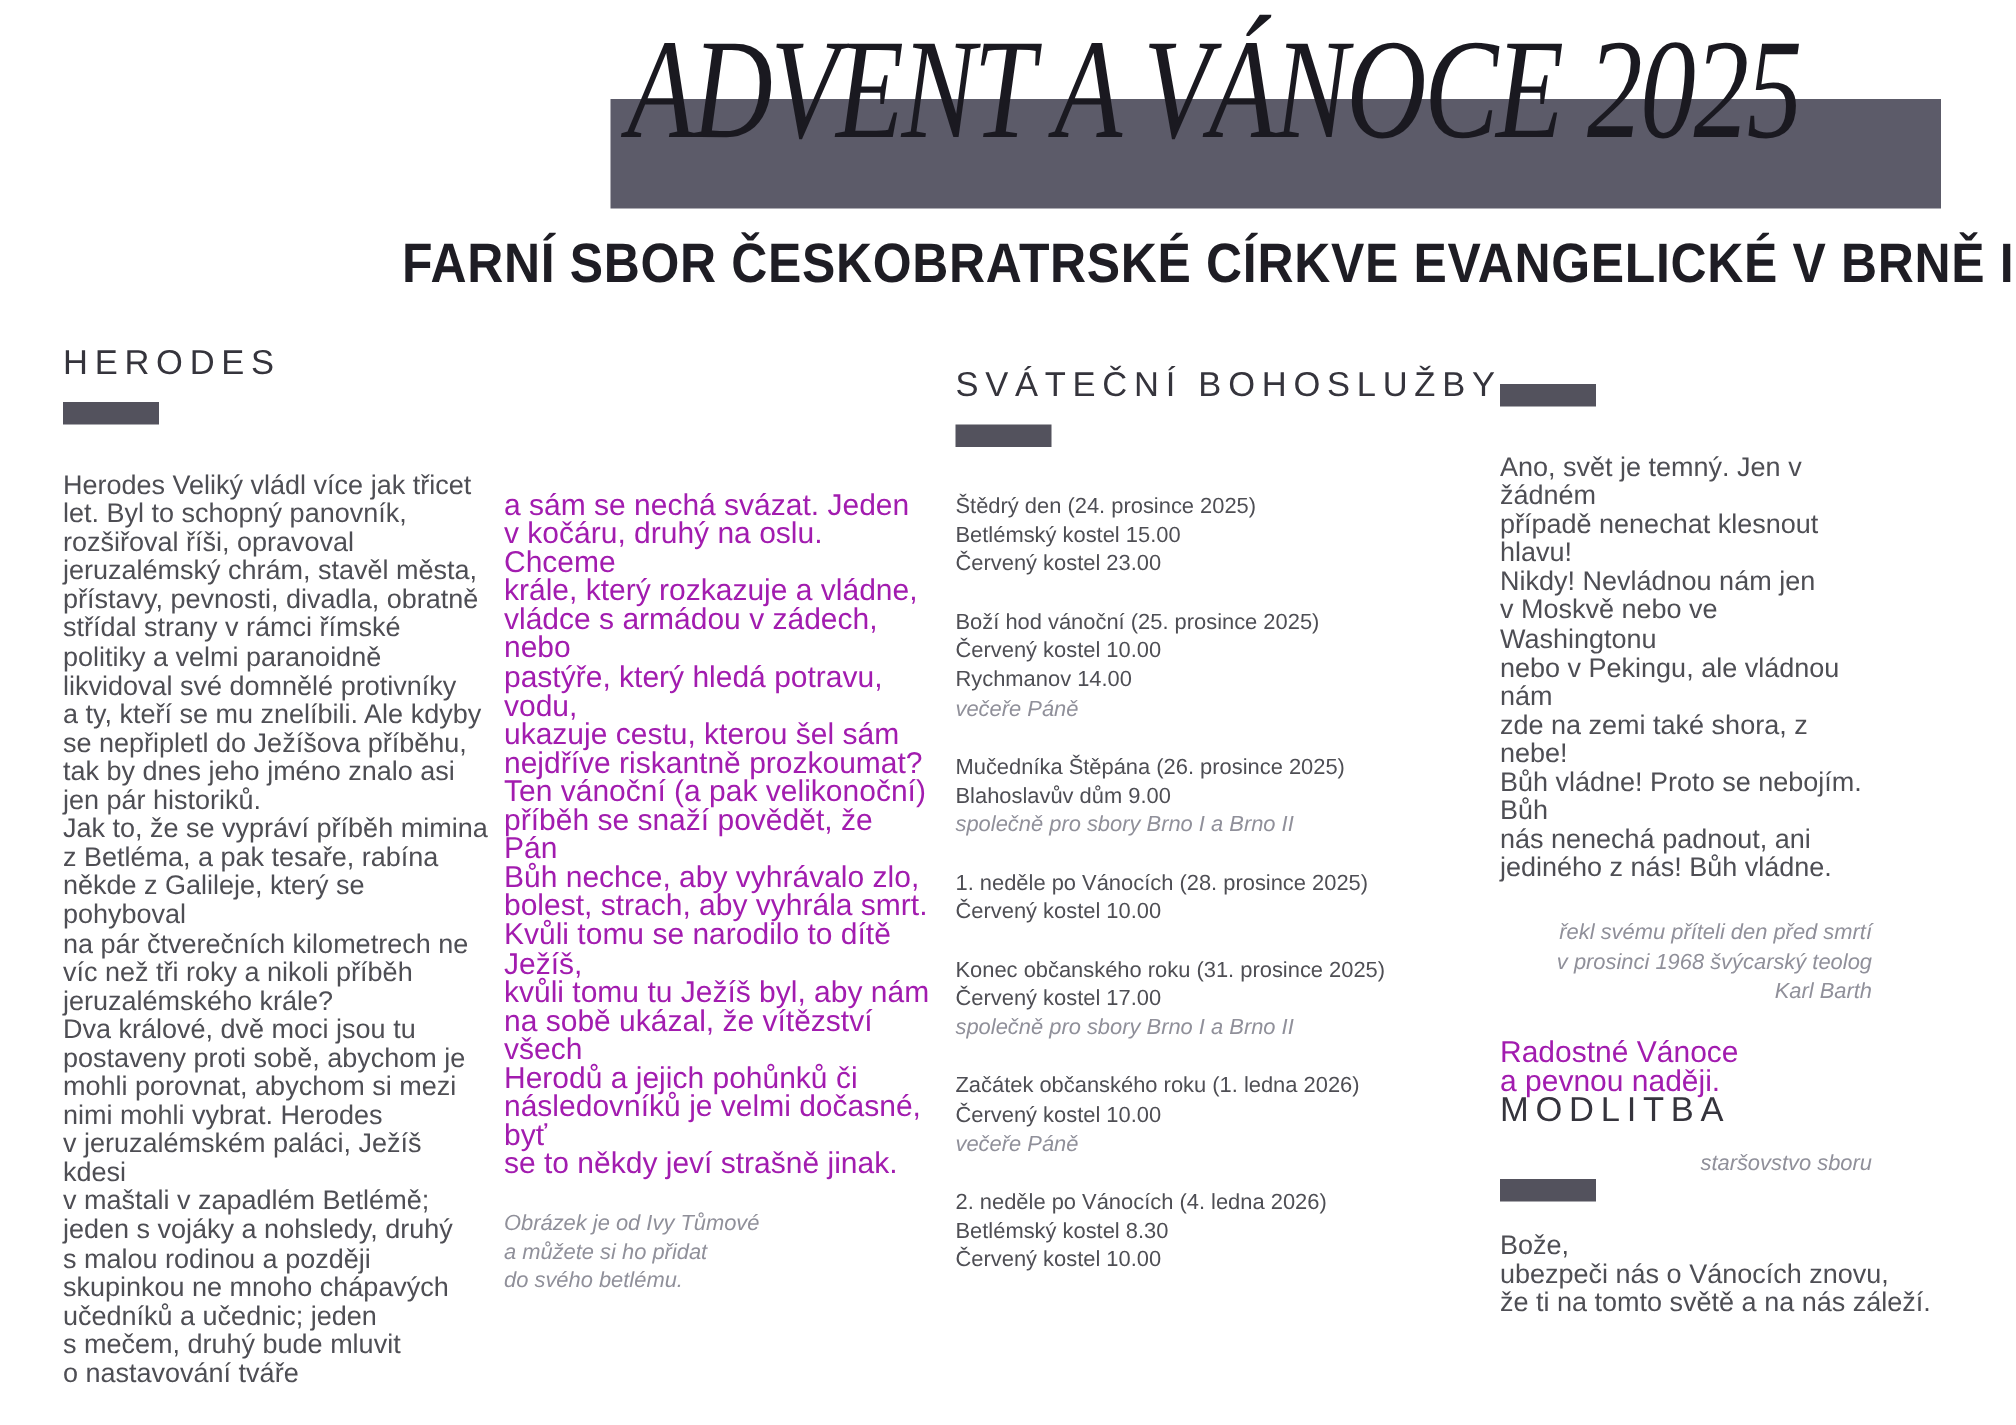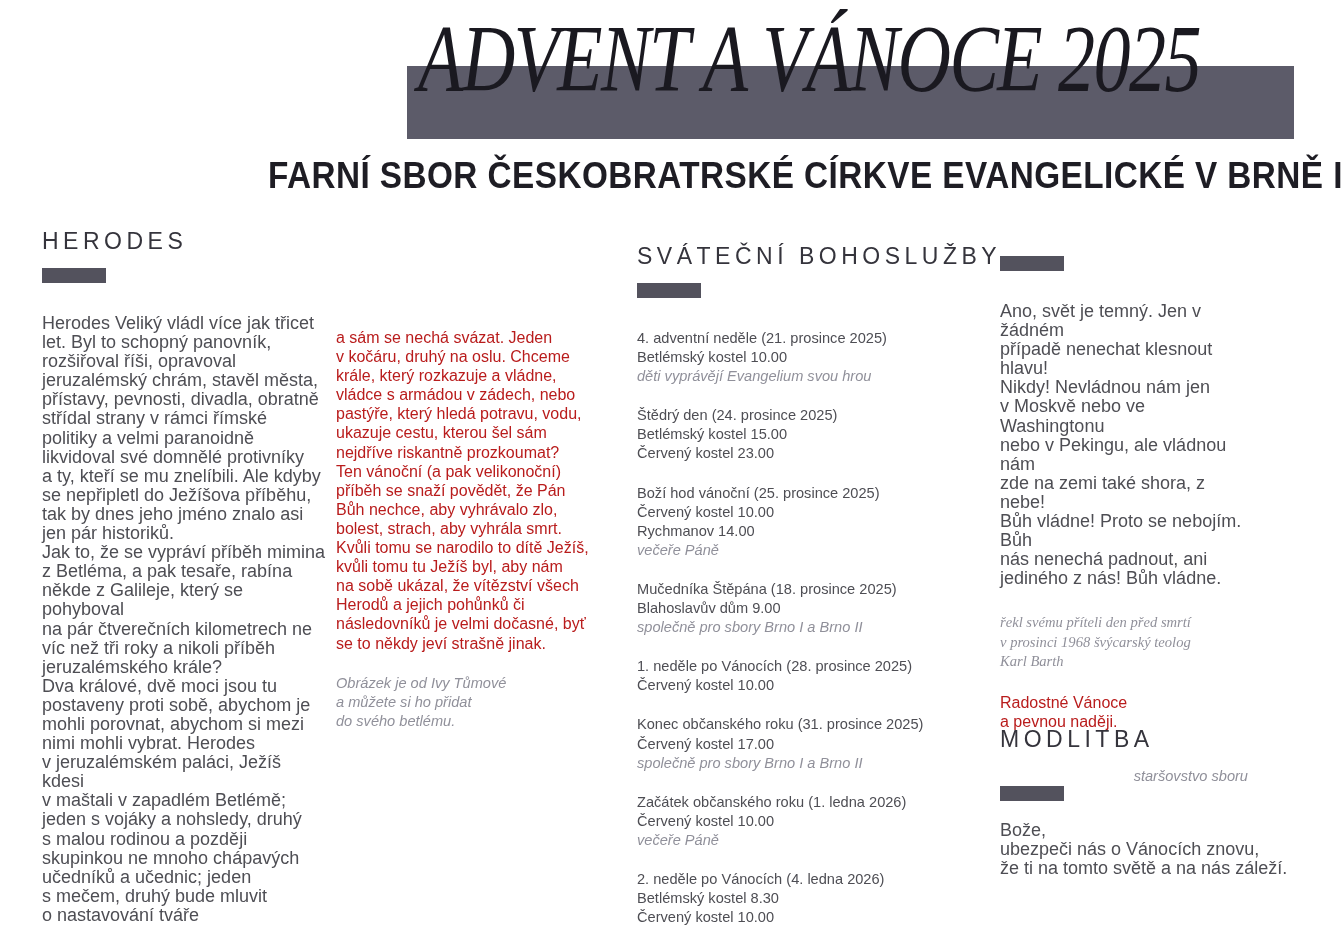--- a/index.html
+++ b/index.html
@@ -25,35 +25,35 @@
   .col{position:absolute;}
   .col-heading{
     font-size:23px;line-height:27px;letter-spacing:4.5px;
     color:#35343c;font-weight:normal;white-space:nowrap;
   }
   .swatch{width:64px;height:15px;background:#53525d;margin-top:13px;}
   .body-text{
     margin-top:31px;font-size:18px;line-height:19.1px;color:#4e4e54;
     white-space:pre-line;
   }
-  .plain-text{font-size:16px;line-height:19.1px;color:#b91c1c;white-space:pre-line;}
+  .plain-text{font-size:20px;line-height:19.1px;color:#a21caf;white-space:pre-line;}
   .italic-note{
     font-size:14.6px;line-height:19.1px;color:#90909a;font-style:italic;
     white-space:pre-line;
   }
   #col-continuation{left:336px;top:328px;width:285px;}
   #col-continuation .credit{margin-top:21px;}
   #col-herodes{left:42px;top:228px;width:285px;}
   #col-services{left:637px;top:243px;width:345px;}
   .services-list{margin-top:31px;}
   .service{margin-bottom:20px;}
   .service-lines{font-size:14.6px;line-height:19.1px;color:#4e4e54;white-space:pre-line;}
   .service-note{font-size:14.6px;line-height:19.1px;color:#90909a;font-style:italic;}
   #col-wish{left:1000px;top:243px;width:248px;}
-  #col-wish .quote{margin-top:25px;text-align:left;font-family:Liberation Serif, serif;}
+  #col-wish .quote{margin-top:25px;text-align:right;}
   #col-wish .greeting{margin-top:22px;}
   #col-wish .signature{margin-top:36px;text-align:right;}
   #col-prayer{left:1000px;top:726px;width:310px;}
   #col-prayer .swatch{margin-top:33px;}
   #col-prayer .body-text{margin-top:20px;}
 </style>
 </head>
 <body>
 
 <div class="banner"></div>
@@ -116,37 +116,32 @@
   <div class="italic-note credit">Obrázek je od Ivy Tůmové
 a můžete si ho přidat
 do svého betlému.</div>
 </div>
 
 <div class="col" id="col-services">
   <div class="col-heading">SVÁTEČNÍ BOHOSLUŽBY</div>
   <div class="swatch"></div>
   <div class="services-list" id="services-list">
       <div class="service">
-        <div class="service-lines">4. adventní neděle (21. prosince 2025)
-Betlémský kostel 10.00</div>
-        <div class="service-note">děti vyprávějí Evangelium svou hrou</div>
-      </div>
-      <div class="service">
         <div class="service-lines">Štědrý den (24. prosince 2025)
 Betlémský kostel 15.00
 Červený kostel 23.00</div>
       </div>
       <div class="service">
         <div class="service-lines">Boží hod vánoční (25. prosince 2025)
 Červený kostel 10.00
 Rychmanov 14.00</div>
         <div class="service-note">večeře Páně</div>
       </div>
       <div class="service">
-        <div class="service-lines">Mučedníka Štěpána (18. prosince 2025)
+        <div class="service-lines">Mučedníka Štěpána (26. prosince 2025)
 Blahoslavův dům 9.00</div>
         <div class="service-note">společně pro sbory Brno I a Brno II</div>
       </div>
       <div class="service">
         <div class="service-lines">1. neděle po Vánocích (28. prosince 2025)
 Červený kostel 10.00</div>
       </div>
       <div class="service">
         <div class="service-lines">Konec občanského roku (31. prosince 2025)
 Červený kostel 17.00</div>

